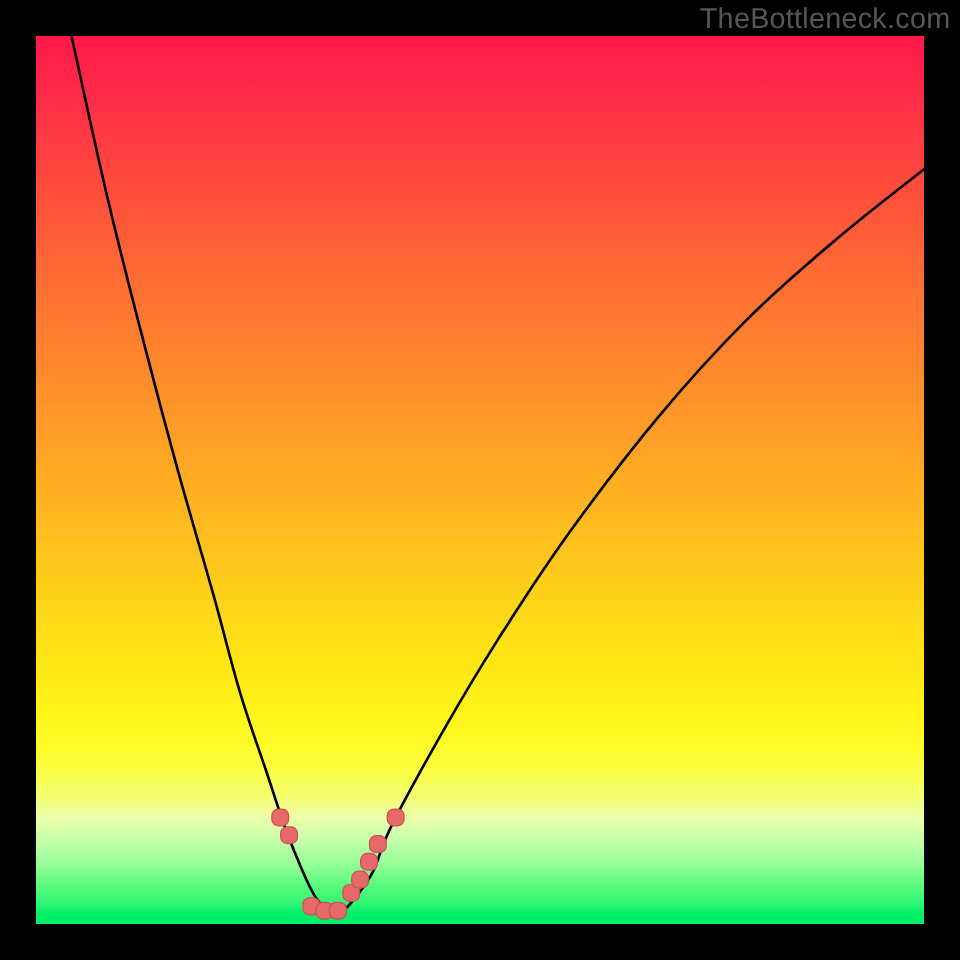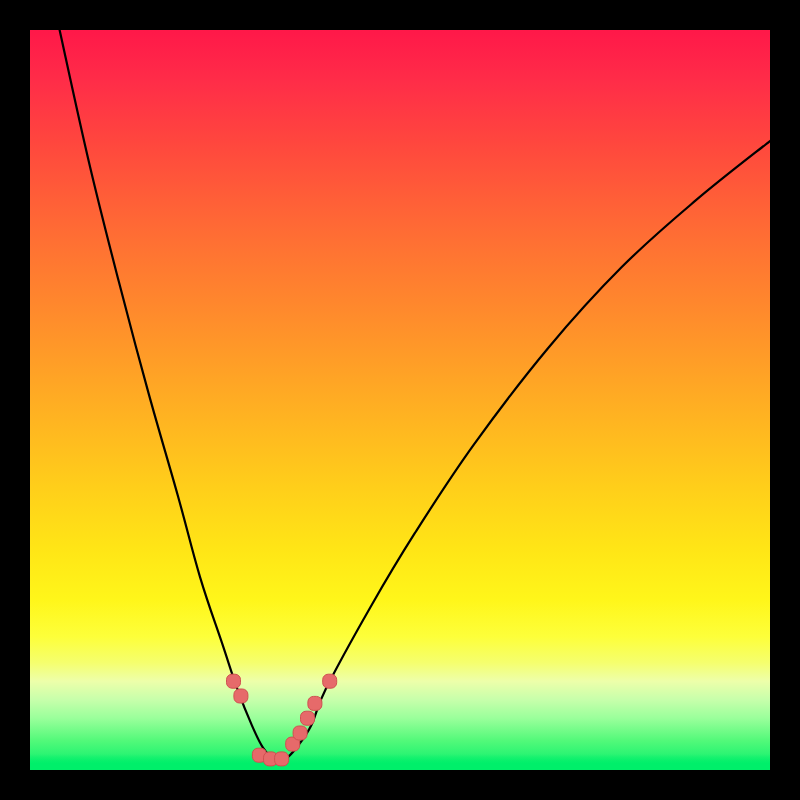--- a/index.html
+++ b/index.html
@@ -62,20 +62,21 @@
     left: 0; top: 0;
     width: 740px;
     height: 740px;
     pointer-events: none;
   }
 </style>
 </head>
 <body>
 
 <div class="frame">
+  <div class="watermark">TheBottleneck.com</div>
 
   <div class="plot-area">
     <div class="green-band"></div>
 
     <svg class="curve" viewBox="0 0 740 740" preserveAspectRatio="none">
       <path id="curve-path" fill="none" stroke="#000" stroke-width="2.2" stroke-linecap="round" stroke-linejoin="round" d="M 29.60 0.00 C 34.93 23.98 48.54 87.91 59.20 133.20 C 69.86 178.49 78.14 210.31 88.80 251.60 C 99.46 292.89 107.74 323.97 118.40 362.60 C 129.06 401.23 138.68 432.90 148.00 466.20 C 157.32 499.50 162.21 520.96 170.20 547.60 C 178.19 574.24 185.74 594.22 192.40 614.20 C 199.06 634.18 201.87 643.95 207.20 658.60 C 212.53 673.25 217.34 684.94 222.00 695.60 C 226.66 706.26 229.10 711.81 233.10 717.80 C 237.10 723.79 240.20 726.90 244.20 728.90 C 248.20 730.90 251.30 730.90 255.30 728.90 C 259.30 726.90 261.74 723.79 266.40 717.80 C 271.06 711.81 275.87 706.26 281.20 695.60 C 286.53 684.94 285.34 679.91 296.00 658.60 C 306.66 637.29 324.42 605.17 340.40 577.20 C 356.38 549.23 366.15 532.50 384.80 503.20 C 403.45 473.90 420.02 447.70 444.00 414.40 C 467.98 381.10 491.36 350.17 518.00 318.20 C 544.64 286.23 565.36 263.44 592.00 236.80 C 618.64 210.16 639.36 192.84 666.00 170.20 C 692.64 147.56 726.68 121.66 740.00 111.00"></path>
       <g id="markers">
           <rect x="196.50" y="644.20" width="14" height="14" rx="5.5" ry="5.5" fill="#e66a6a" stroke="#d05050" stroke-width="1"></rect>
           <rect x="203.90" y="659.00" width="14" height="14" rx="5.5" ry="5.5" fill="#e66a6a" stroke="#d05050" stroke-width="1"></rect>
           <rect x="222.40" y="718.20" width="14" height="14" rx="5.5" ry="5.5" fill="#e66a6a" stroke="#d05050" stroke-width="1"></rect>

